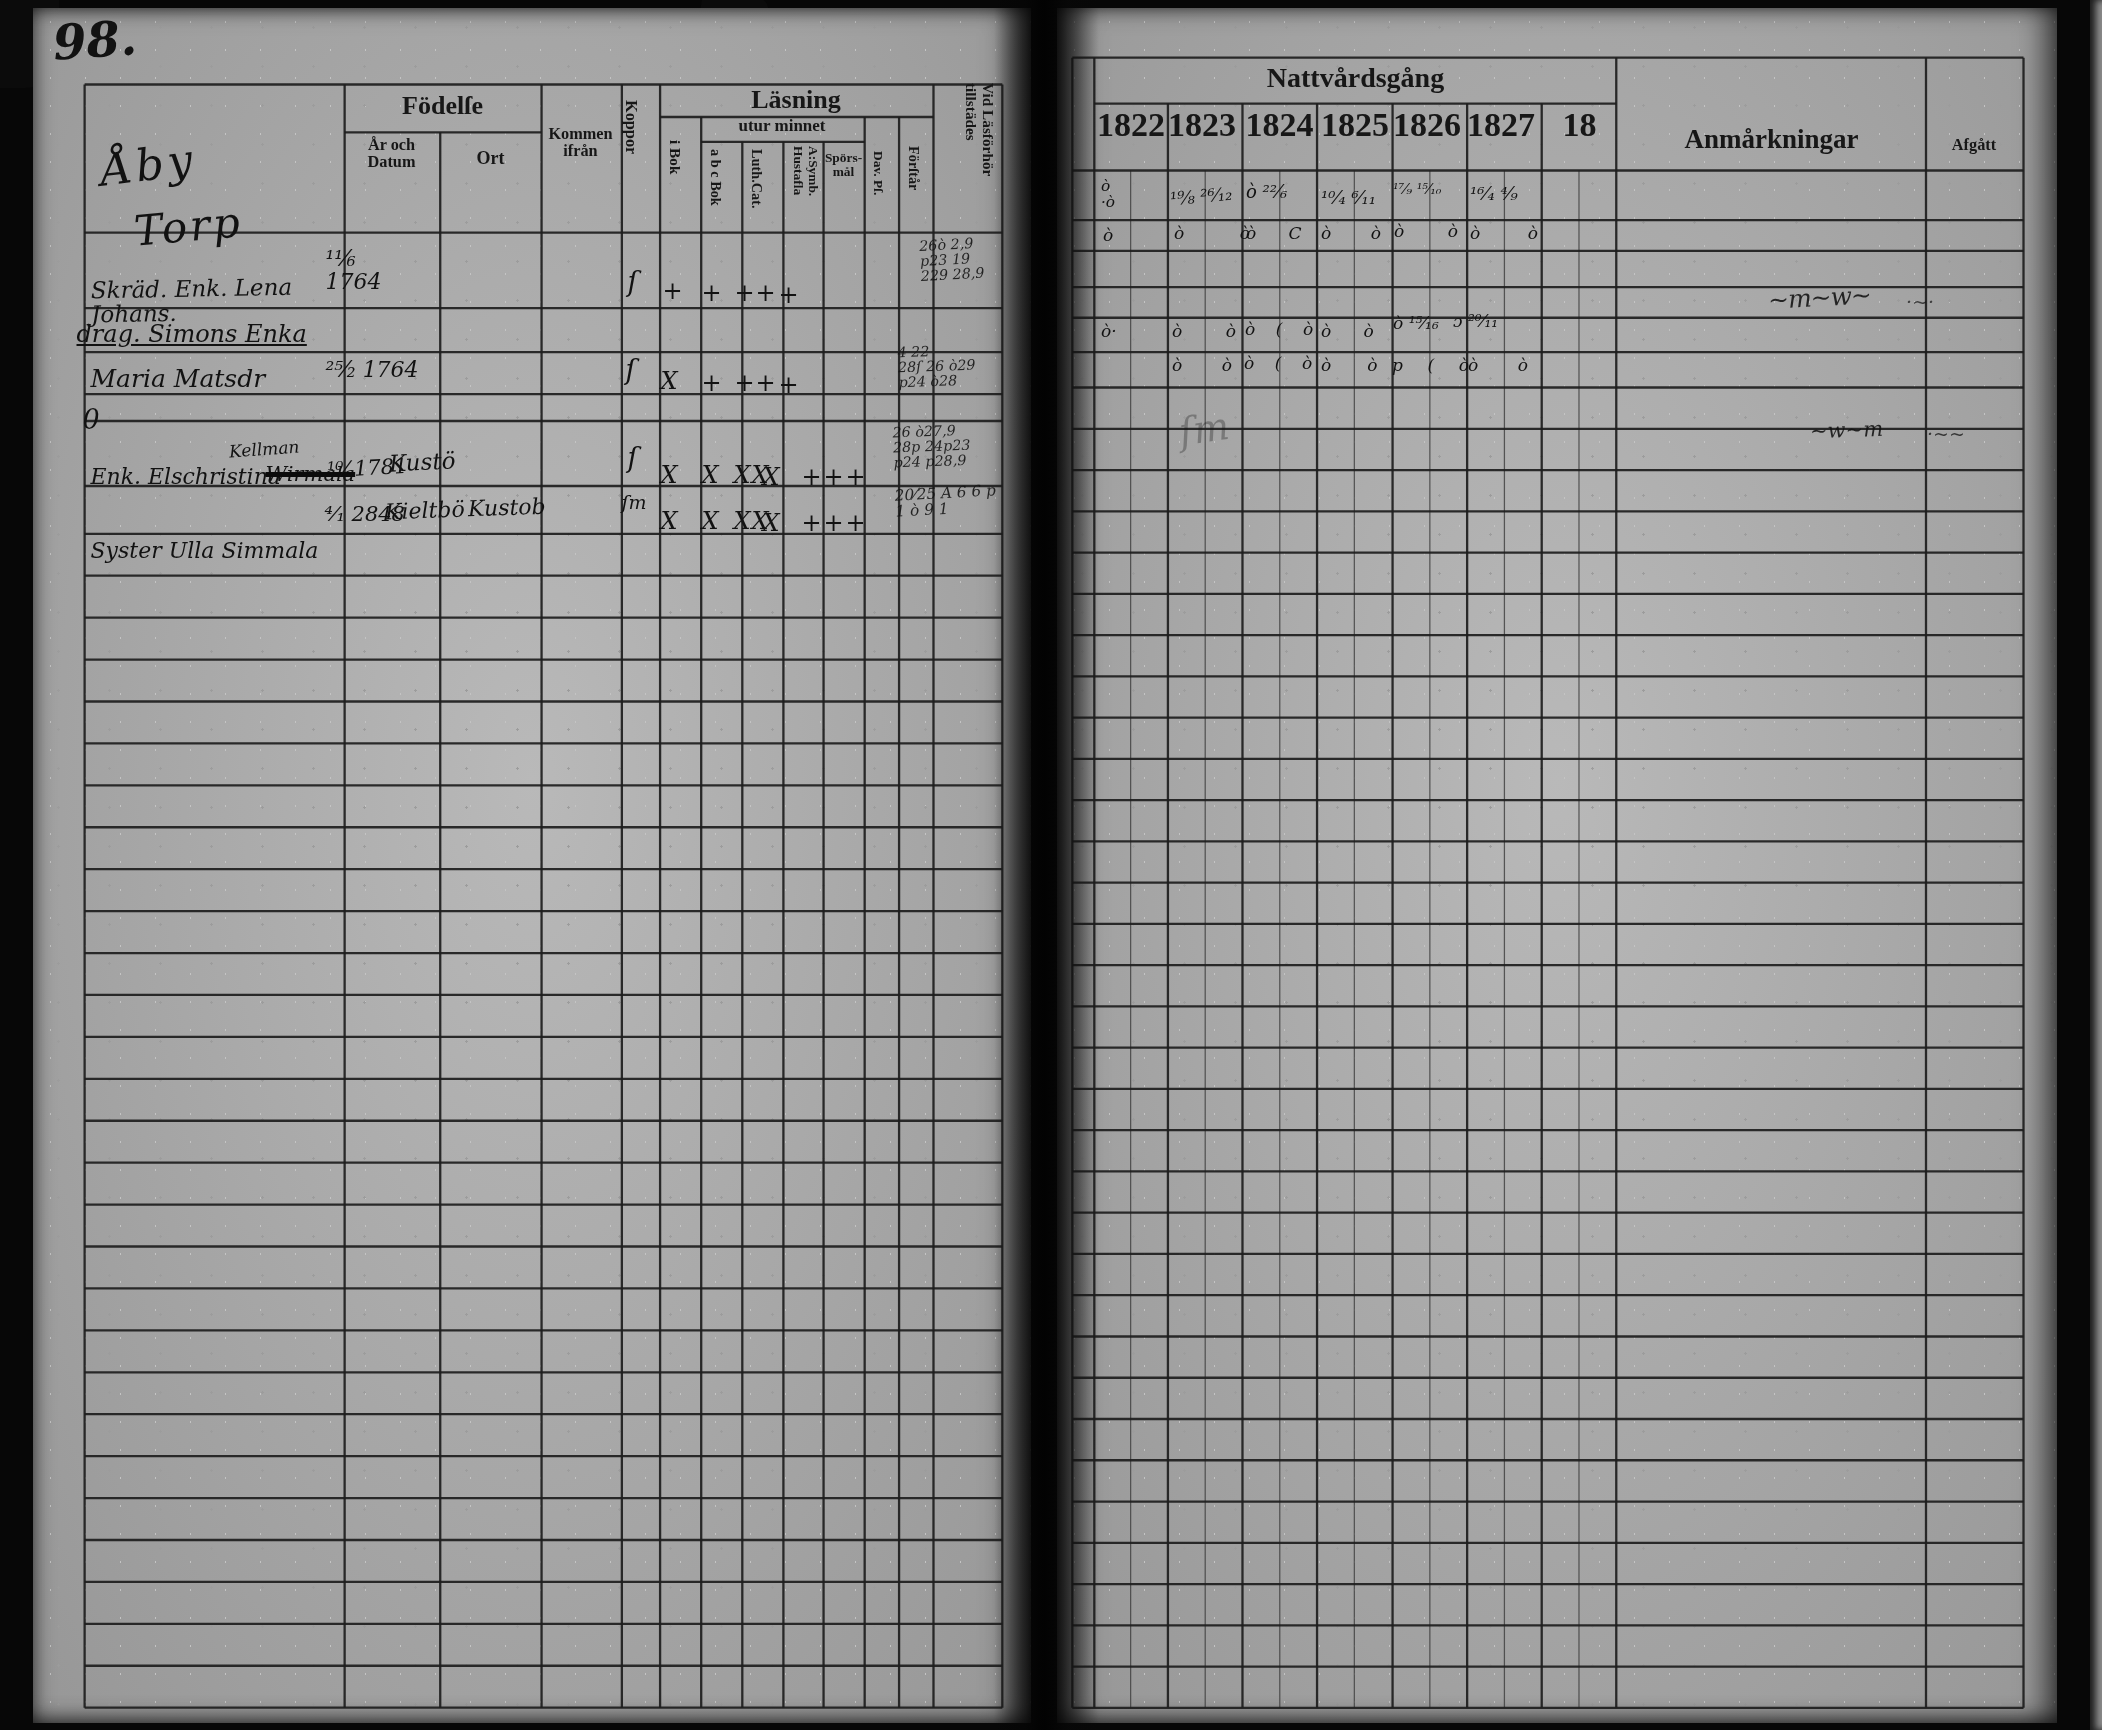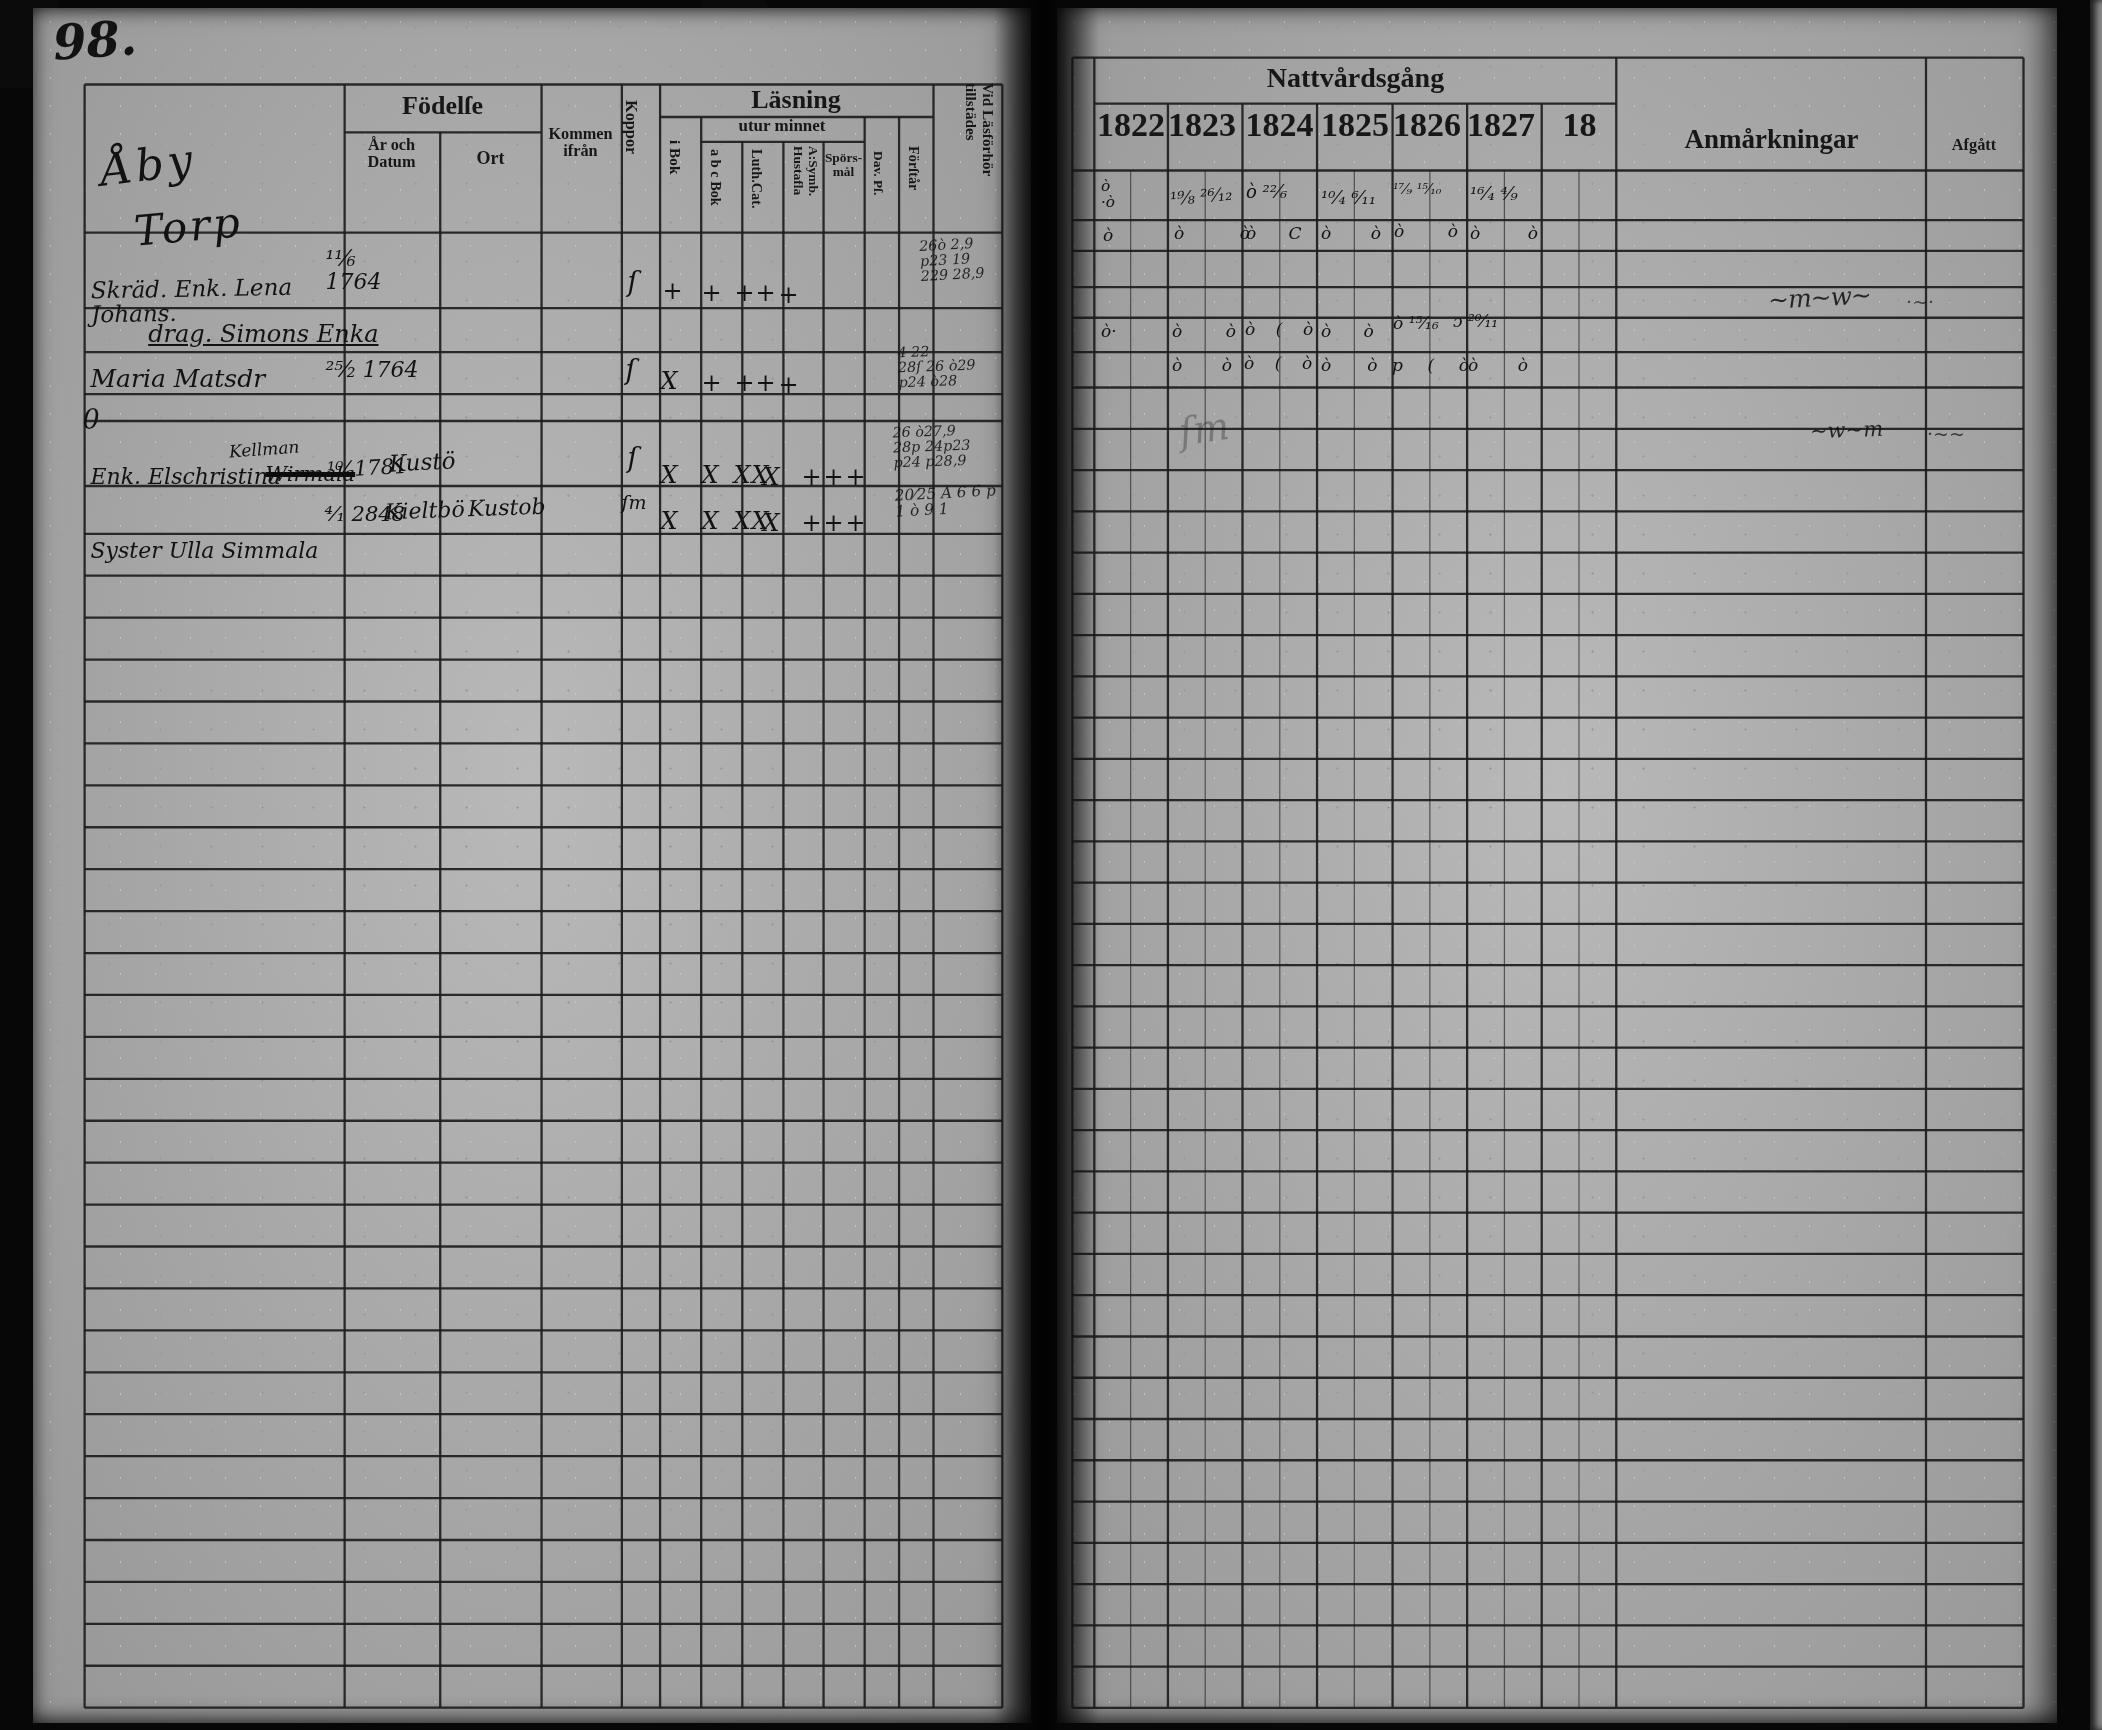--- a/index.html
+++ b/index.html
@@ -128,21 +128,21 @@
  1764</div>
     <div class="hw" style="left:595px;top:260px;font-size:27px;">ſ</div>
     <div class="hw" style="left:630px;top:271px;font-size:24px;">+</div>
     <div class="hw" style="left:669px;top:273px;font-size:24px;">+</div>
     <div class="hw" style="left:702px;top:273px;font-size:24px;letter-spacing:1px;">++</div>
     <div class="hw" style="left:746px;top:275px;font-size:24px;">+</div>
     <div class="hw scrib" style="left:887px;top:228px;width:111px;font-size:14.3px;transform:rotate(-3deg);">26ò  2,9
 p23 19
 229 28,9</div>
 
-    <div class="hw" style="left:59px;top:314px;width:287px;font-size:24px;text-decoration:underline;text-align:right;">drag. Simons Enka</div>
+    <div class="hw" style="left:44px;top:314px;width:287px;font-size:24px;text-decoration:underline;">drag. Simons Enka</div>
 
     <div class="hw" style="left:58px;top:358px;width:268px;font-size:25px;">Maria Matsdr</div>
     <div class="hw" style="left:293px;top:350px;font-size:22px;">²⁵⁄₂ 1764</div>
     <div class="hw" style="left:593px;top:348px;font-size:27px;">ſ</div>
     <div class="hw" style="left:628px;top:361px;font-size:24px;">X</div>
     <div class="hw" style="left:669px;top:363px;font-size:24px;">+</div>
     <div class="hw" style="left:702px;top:363px;font-size:24px;letter-spacing:1px;">++</div>
     <div class="hw" style="left:746px;top:365px;font-size:24px;">+</div>
     <div class="hw scrib" style="left:865px;top:335px;width:129px;font-size:14.3px;transform:rotate(-2deg);">4 22
 28ſ 26 ò29

